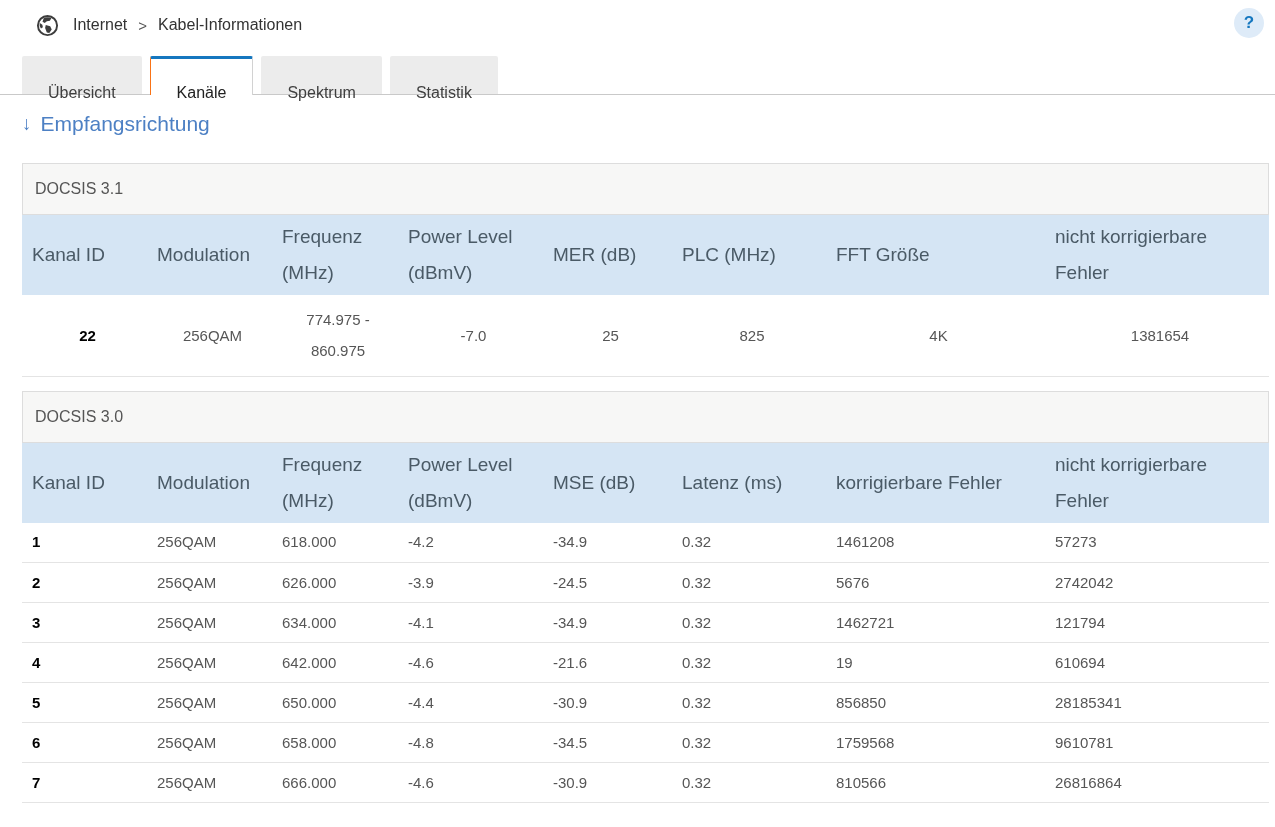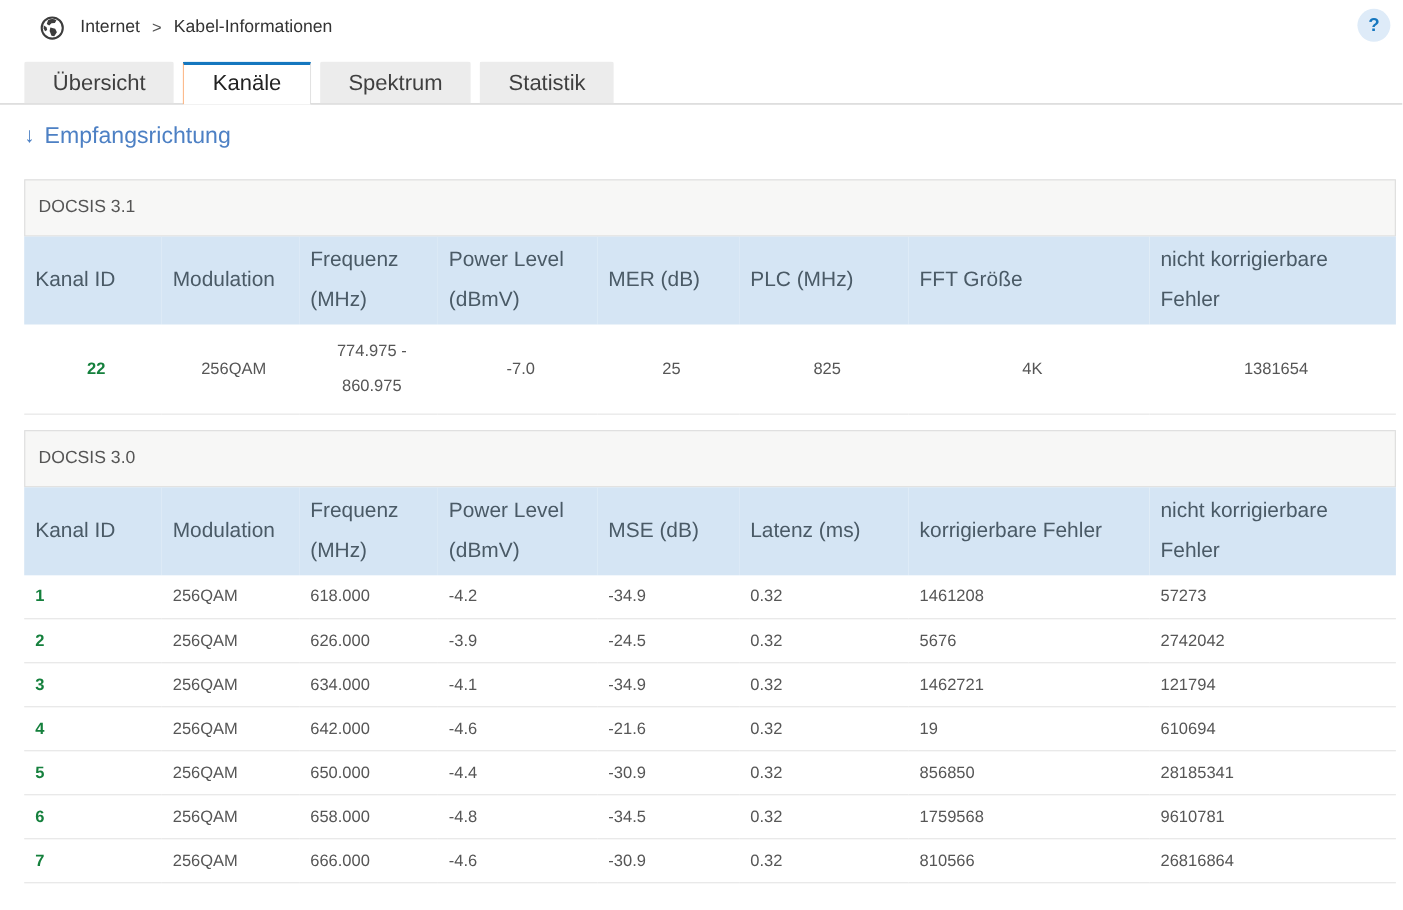--- a/index.html
+++ b/index.html
@@ -20,22 +20,22 @@
   .crumb.link{cursor:pointer;}
   .crumb-sep{font-size:15px;color:#555;margin:0 11px;}
   .help-btn{position:absolute;right:11px;top:8px;width:30px;height:30px;
     border-radius:50%;background:var(--help-bg);display:flex;align-items:center;
     justify-content:center;cursor:pointer;}
   .help-btn span{color:var(--accent);font-weight:bold;font-size:17px;}
 
   
   .tabbar{display:flex;align-items:flex-end;gap:8px;padding-left:22px;
     border-bottom:1px solid #c9c9c9;margin-top:6px;}
-  .tab{box-sizing:border-box;height:38px;line-height:34px;padding:0 26px;
-    background:#ececec;color:#3f3f3f;font-size:20px;cursor:pointer;
+  .tab{box-sizing:border-box;height:38px;line-height:34px;padding:17px 26px;
+    background:#ececec;color:#3f3f3f;font-size:16px;cursor:pointer;
     border-top:3px solid transparent;border-radius:2px 2px 0 0;white-space:nowrap;}
   .tab.active{background:#fff;border-top:3px solid var(--accent);
     border-left:1px solid #f97316;border-right:1px solid #d2d2d2;
     height:39px;margin-bottom:-1px;color:#222;z-index:1;}
 
   
   .heading{margin:17px 0 27px 22px;font-size:21px;font-weight:400;
     color:var(--heading-blue);display:flex;align-items:center;gap:9px;cursor:pointer;}
   .heading .arrow{font-size:19px;}
 
@@ -43,21 +43,21 @@
   .panel{margin:0 6px 14px 22px;}
   .panel-title{box-sizing:border-box;border:1px solid #ddd;background:#f7f7f6;
     height:52px;line-height:50px;padding-left:12px;font-size:16px;color:#555;}
   table{width:100%;border-collapse:collapse;table-layout:fixed;}
   thead th{background:var(--table-header-bg);color:#4a5a66;font-weight:400;
     font-size:19px;text-align:left;padding:4px 4px 4px 10px;line-height:36px;
     vertical-align:middle;white-space:pre-line;height:68px;box-sizing:border-box;}
   tbody td{font-size:15px;color:#565656;padding:0 4px 0 10px;line-height:20px;
     border-bottom:1px solid #e4e4e4;height:40px;white-space:pre-line;
     vertical-align:middle;box-sizing:border-box;}
-  tbody td:first-child{font-weight:700;color:#15803d;}
+  tbody td:first-child{font-weight:700;color:#000000;}
   .panel-31 tbody td{height:81px;line-height:31px;text-align:center;}
   th:nth-child(1),td:nth-child(1){width:125px;}
   th:nth-child(2),td:nth-child(2){width:125px;}
   th:nth-child(3),td:nth-child(3){width:126px;}
   th:nth-child(4),td:nth-child(4){width:145px;}
   th:nth-child(5),td:nth-child(5){width:129px;}
   th:nth-child(6),td:nth-child(6){width:154px;}
   th:nth-child(7),td:nth-child(7){width:219px;}
 </style>
 </head>

